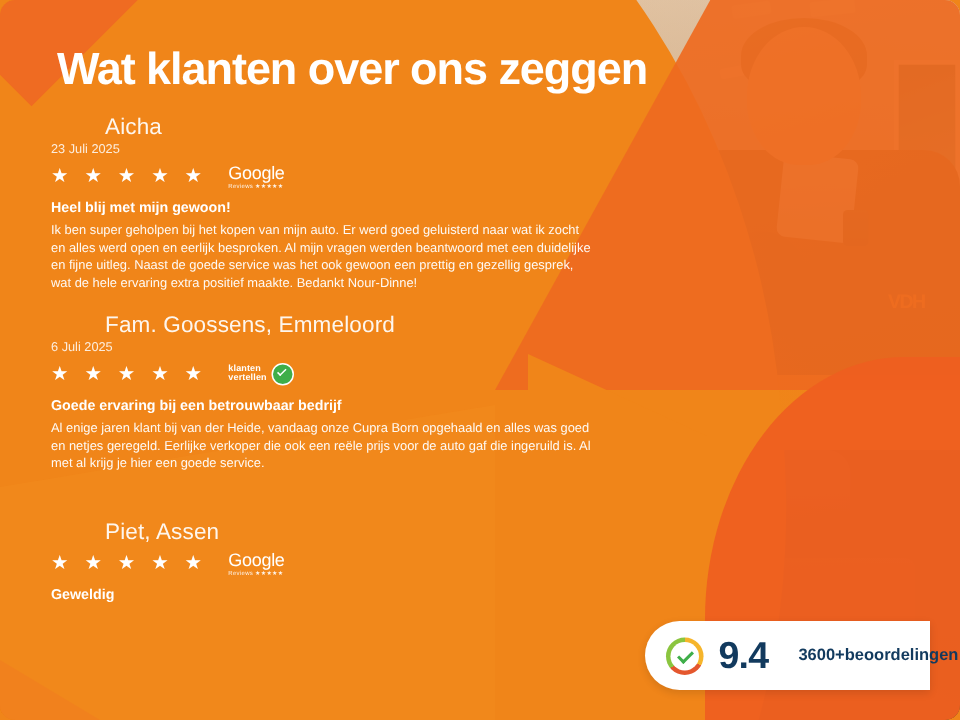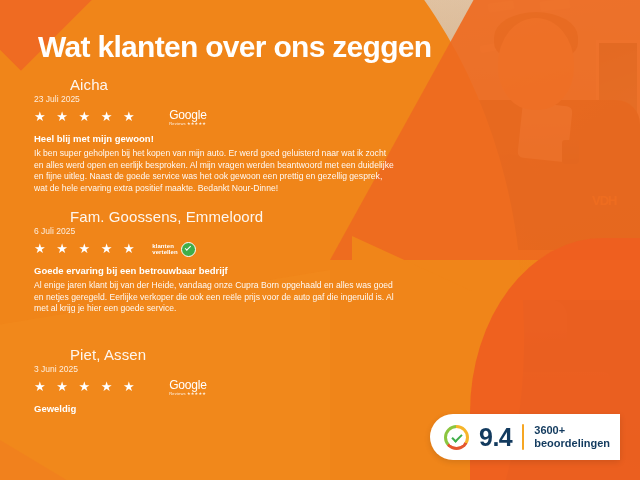--- a/index.html
+++ b/index.html
@@ -1,21 +1,21 @@
 <!DOCTYPE html>
 <html><head>
 <meta charset="utf-8">
 <style>
   html,body{margin:0;padding:0;}
   body{
     width:640px;height:480px;overflow:hidden;
     font-family:"Liberation Sans","DejaVu Sans",sans-serif;
     background:#F08519;
   }
-  .stage{position:relative;width:640px;height:480px;overflow:hidden;background:#F08519;}
+  .stage{position:relative;width:640px;height:480px;overflow:hidden;background:#F08519;border-radius:10px;}
 
   
   .photo-layer{position:absolute;inset:0;overflow:hidden;}
 
   
   .wall{position:absolute;left:395px;top:0;width:245px;height:250px;
         background:linear-gradient(170deg,#d9dde0 0%,#c8ced2 35%,#b9c0c4 70%,#a9b1b6 100%);}
   .ceiling-light{position:absolute;background:#eef2f4;border-radius:2px;opacity:.85;}
   .cl1{left:488px;top:2px;width:26px;height:9px;transform:rotate(-8deg);}
   .cl2{left:540px;top:0px;width:30px;height:10px;transform:rotate(-6deg);}
@@ -91,21 +91,21 @@
   .r2{top:208px;}
   .r3{top:346px;}
 
   .rev-name{font-size:15px;color:#ffffff;opacity:.93;line-height:17px;letter-spacing:.1px;margin-left:36px;}
   .rev-date{font-size:8.5px;color:#ffffff;opacity:.85;line-height:11px;margin-top:1px;}
   .rev-meta{display:flex;align-items:center;margin-top:3px;height:18px;}
   .stars{font-size:13px;color:#ffffff;letter-spacing:3.5px;line-height:18px;}
   .badge-slot{margin-left:14px;display:flex;align-items:center;height:18px;}
 
   
-  .g-logo{display:block;margin-left:17px;}
+  .g-logo{display:block;}
   .g-word{font-size:12px;color:#ffffff;font-weight:normal;line-height:12px;letter-spacing:-.2px;}
   .g-sub{font-size:4px;color:#ffffff;opacity:.9;line-height:5px;letter-spacing:.2px;}
 
   
   .kv{display:flex;align-items:center;}
   .kv-text{font-size:6px;font-weight:bold;color:#ffffff;line-height:6.5px;letter-spacing:.1px;}
   .kv-mark{width:13px;height:13px;border-radius:50%;background:#3FAE49;margin-left:3px;
         position:relative;border:1.4px solid #ffffff;}
   .kv-mark:after{content:"";position:absolute;left:3px;top:3.2px;width:5px;height:2.4px;
         border-left:1.6px solid #fff;border-bottom:1.6px solid #fff;transform:rotate(-45deg);}
@@ -118,21 +118,21 @@
         background:#ffffff;border-radius:23px 0 0 23px;display:flex;align-items:center;
         padding-left:14px;box-sizing:border-box;box-shadow:0 2px 6px rgba(0,0,0,.12);}
   .kiyoh-mark{width:25px;height:25px;border-radius:50%;position:relative;flex:0 0 auto;
         background:conic-gradient(#F6B52B 0deg 120deg,#E4572E 120deg 230deg,#8BC53F 230deg 360deg);}
   .kiyoh-mark:before{content:"";position:absolute;left:3px;top:3px;right:3px;bottom:3px;
         border-radius:50%;background:#ffffff;}
   .kiyoh-mark:after{content:"";position:absolute;left:7.5px;top:9px;width:8px;height:4px;
         border-left:2.2px solid #3FAE49;border-bottom:2.2px solid #3FAE49;transform:rotate(-45deg);}
   .rating-score{font-size:25px;font-weight:bold;color:#123A5E;margin-left:10px;letter-spacing:-.5px;}
   .rating-div{width:2px;height:26px;background:#F6A623;margin:0 10px;border-radius:1px;}
-  .rating-lines{display:flex;flex-direction:column;justify-content:center;}
+  .rating-lines{display:flex;flex-direction:row;justify-content:center;}
   .rating-count{font-size:11px;font-weight:bold;color:#123A5E;line-height:13px;}
   .rating-label{font-size:11px;font-weight:bold;color:#123A5E;line-height:13px;}
 </style>
 </head>
 <body>
 
 <div class="stage">
 
   <div class="photo-layer">
     <div class="wall"></div>
@@ -201,21 +201,20 @@
             <div class="kv-mark"></div>
           </div>
         </div>
       </div>
       <div class="rev-title">Goede ervaring bij een betrouwbaar bedrijf</div>
       <div class="rev-body">Al enige jaren klant bij van der Heide, vandaag onze Cupra Born opgehaald en alles was goed en netjes geregeld. Eerlijke verkoper die ook een reële prijs voor de auto gaf die ingeruild is. Al met al krijg je hier een goede service.</div>
     </div>
 
     <div class="review r3">
       <div class="rev-name">Piet, Assen</div>
-      <div class="rev-date">3 Juni 2025</div>
       <div class="rev-meta">
         <div class="stars">★ ★ ★ ★ ★</div>
         <div class="badge-slot">
           <div class="g-logo">
             <div class="g-word">Google</div>
             <div class="g-sub">Reviews ★★★★★</div>
           </div>
         </div>
       </div>
       <div class="rev-title">Geweldig</div>

